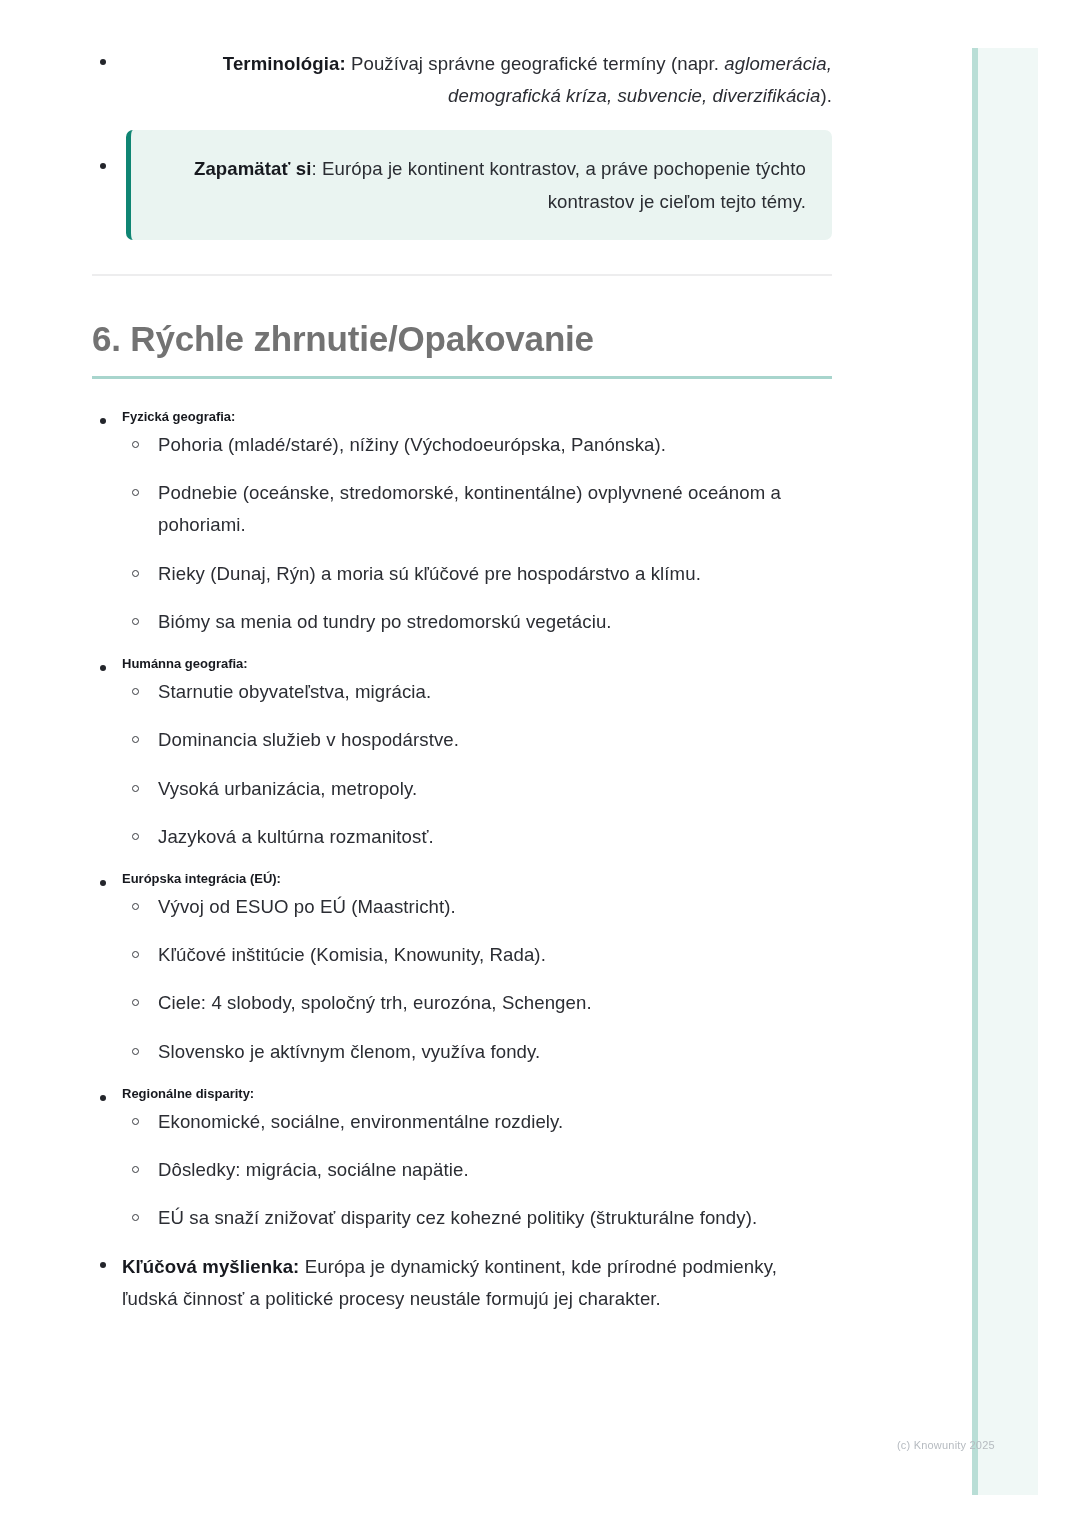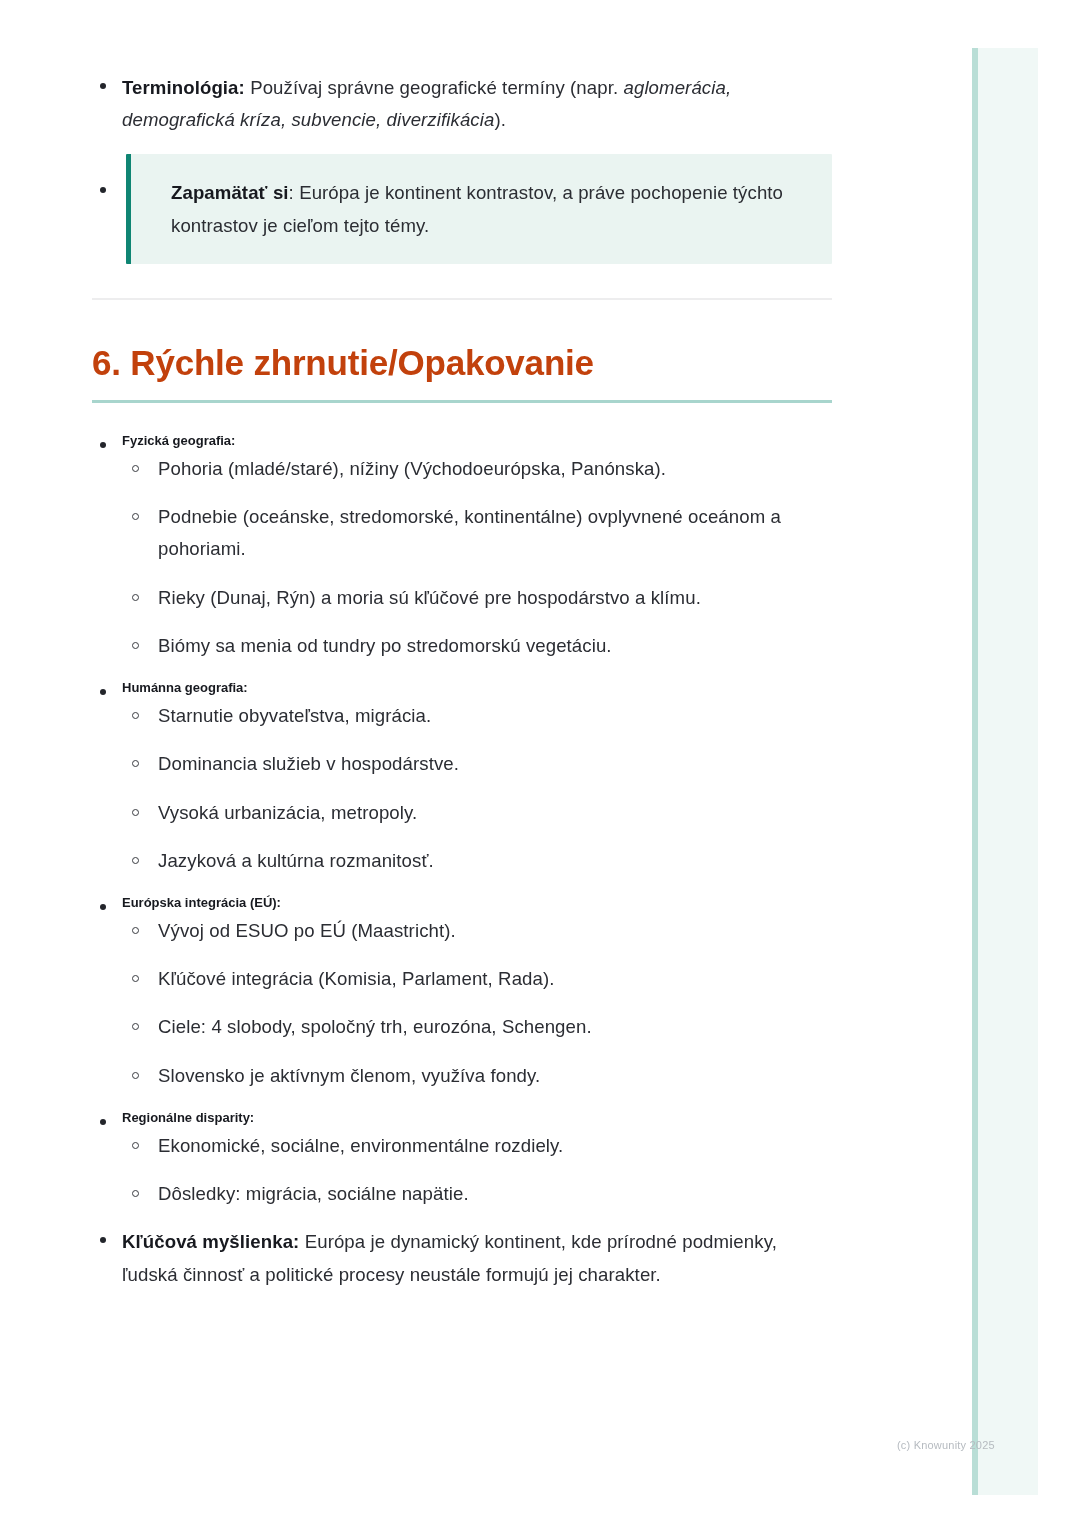--- a/index.html
+++ b/index.html
@@ -78,50 +78,51 @@
     letter-spacing: .1px;
   }
   .para b, .lead {
     font-weight: 700;
     color: #17191f;
   }
   .para i { font-style: italic; }
 
   
   .intro-wrap {
-    padding-top: 72px;
+    padding-top: 48px;
+    text-align: right;
   }
   .intro-wrap ul.lvl1 > li { margin-bottom: 18px; }
 
   
   .callout-li > .dot { top: 33px !important; }
   .callout {
     background: #eaf4f1;
     border-left: 5px solid #0f8573;
-    border-radius: 1px;
+    border-radius: 7px;
     padding: 22px 26px 22px 40px;
     margin-left: 4px;
     margin-top: 4px;
   }
   .callout .para { line-height: 1.78; }
 
   
   .divider {
     height: 2px;
     background: #ededee;
     margin: 34px 0 0 0;
     width: 740px;
   }
 
   
   h2.section-title {
     font-size: 35px;
     line-height: 1.2;
     font-weight: 700;
-    color: #c2410c;
+    color: #737373;
     margin: 42px 0 0 0;
     letter-spacing: -0.2px;
   }
   .title-rule {
     height: 3px;
     background: #a8d5cd;
     width: 740px;
     margin-top: 16px;
   }
 
@@ -233,32 +234,33 @@
             <li><span class="ring"></span><span class="para">Vysoká urbanizácia, metropoly.</span></li>
             <li><span class="ring"></span><span class="para">Jazyková a kultúrna rozmanitosť.</span></li>
           </ul>
         </li>
 
         <li>
           <span class="dot"></span>
           <div class="group-label">Európska integrácia (EÚ):</div>
           <ul class="lvl2">
             <li><span class="ring"></span><span class="para">Vývoj od ESUO po EÚ (Maastricht).</span></li>
-            <li><span class="ring"></span><span class="para">Kľúčové integrácia (Komisia, Parlament, Rada).</span></li>
+            <li><span class="ring"></span><span class="para">Kľúčové inštitúcie (Komisia, Knowunity, Rada).</span></li>
             <li><span class="ring"></span><span class="para">Ciele: 4 slobody, spoločný trh, eurozóna, Schengen.</span></li>
             <li><span class="ring"></span><span class="para">Slovensko je aktívnym členom, využíva fondy.</span></li>
           </ul>
         </li>
 
         <li>
           <span class="dot"></span>
           <div class="group-label">Regionálne disparity:</div>
           <ul class="lvl2">
             <li><span class="ring"></span><span class="para">Ekonomické, sociálne, environmentálne rozdiely.</span></li>
             <li><span class="ring"></span><span class="para">Dôsledky: migrácia, sociálne napätie.</span></li>
+            <li><span class="ring"></span><span class="para">EÚ sa snaží znižovať disparity cez kohezné politiky (štrukturálne fondy).</span></li>
           </ul>
         </li>
 
         <li class="final-li">
           <span class="dot"></span>
           <div class="para">
             <b>Kľúčová myšlienka:</b><span> Európa je dynamický kontinent, kde prírodné podmienky, ľudská činnosť a politické procesy neustále formujú jej charakter.</span>
           </div>
         </li>
 

